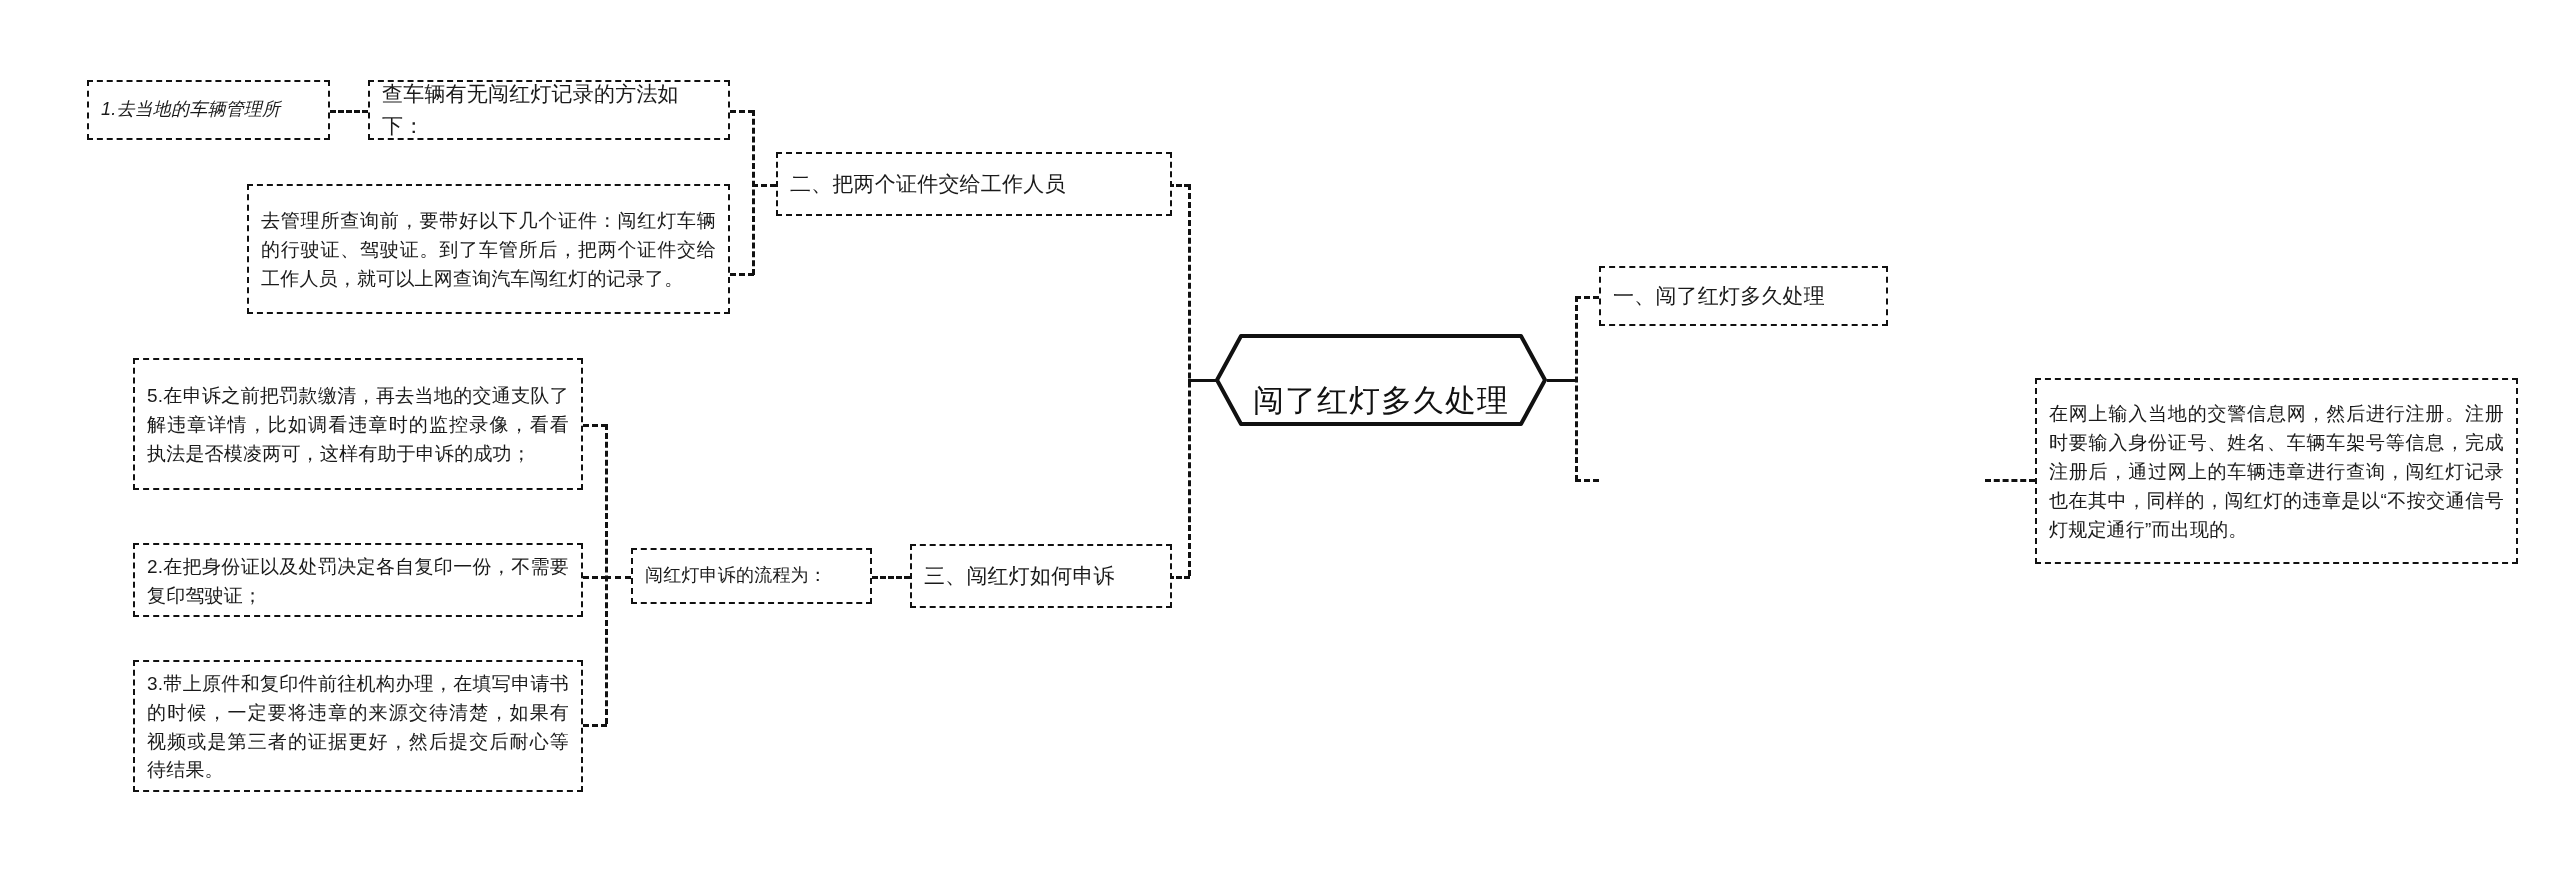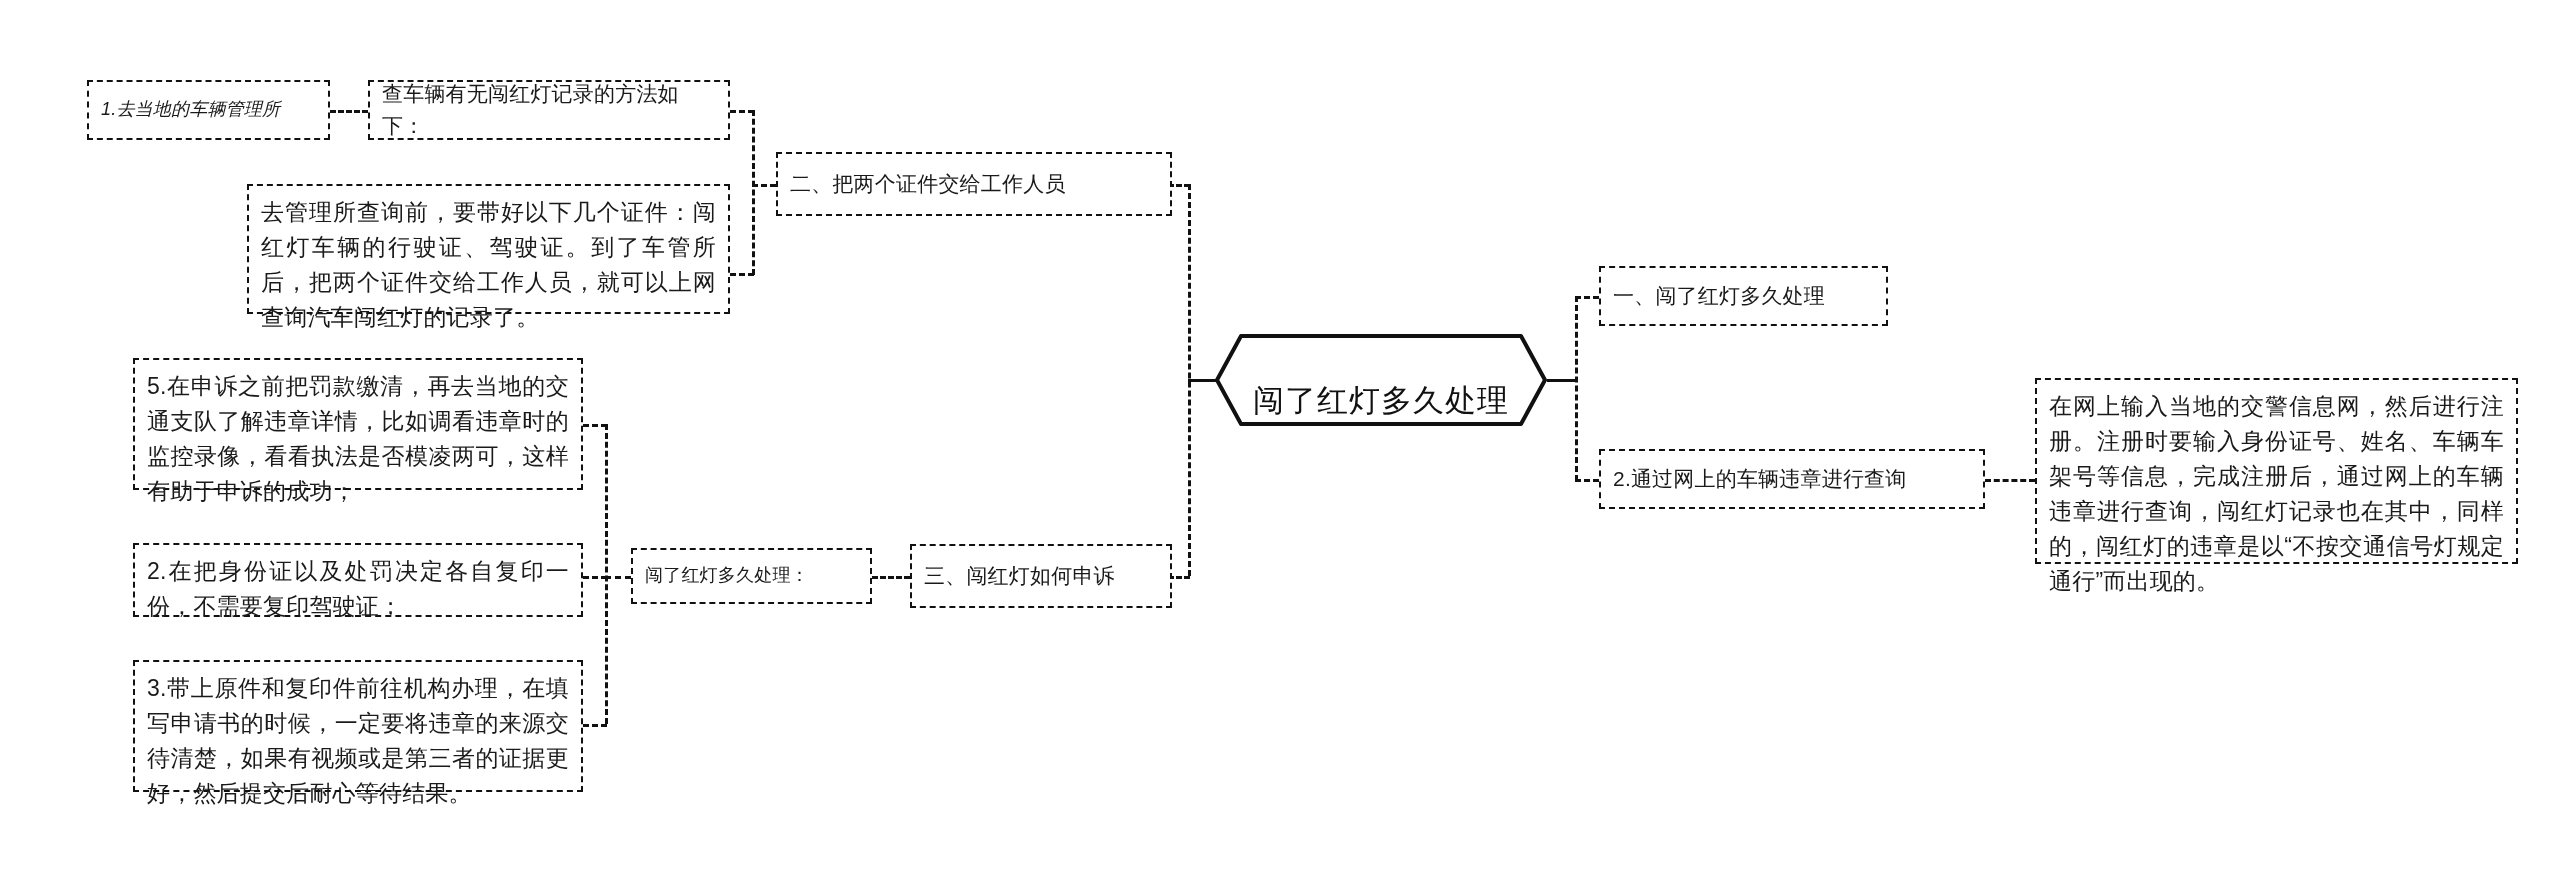--- a/index.html
+++ b/index.html
@@ -25,21 +25,21 @@
     background:#ffffff;
     color:#1a1a1a;
     display:flex;
     align-items:center;
     padding:6px 12px;
     line-height:1.52;
     letter-spacing:0.2px;
   }
   .node .txt{display:block;width:100%;}
   .lvl2{font-size:21px;}
-  .body{font-size:23px; align-items:flex-start; padding-top:9px; text-align:justify;}
+  .body{font-size:19px; align-items:center; padding-top:9px; text-align:justify;}
   .small{font-size:18px;}
 
   
   .root{
     position:absolute;
     left:1215px;
     top:334px;
     width:332px;
     height:92px;
   }
@@ -126,40 +126,37 @@
 
   <div class="node body" style="left:247px; top:184px; width:483px; height:130px;">
     <span class="txt">去管理所查询前，要带好以下几个证件：闯红灯车辆的行驶证、驾驶证。到了车管所后，把两个证件交给工作人员，就可以上网查询汽车闯红灯的记录了。</span>
   </div>
 
   <div class="node lvl2" style="left:910px; top:544px; width:262px; height:64px;">
     <span class="txt">三、闯红灯如何申诉</span>
   </div>
 
   <div class="node small" style="left:631px; top:548px; width:241px; height:56px;">
-    <span class="txt">闯了红灯多久处理：</span>
+    <span class="txt">闯红灯申诉的流程为：</span>
   </div>
 
   <div class="node body" style="left:133px; top:358px; width:450px; height:132px;">
     <span class="txt">5.在申诉之前把罚款缴清，再去当地的交通支队了解违章详情，比如调看违章时的监控录像，看看执法是否模凌两可，这样有助于申诉的成功；</span>
   </div>
 
   <div class="node body" style="left:133px; top:543px; width:450px; height:74px;">
     <span class="txt">2.在把身份证以及处罚决定各自复印一份，不需要复印驾驶证；</span>
   </div>
 
   <div class="node body" style="left:133px; top:660px; width:450px; height:132px;">
     <span class="txt">3.带上原件和复印件前往机构办理，在填写申请书的时候，一定要将违章的来源交待清楚，如果有视频或是第三者的证据更好，然后提交后耐心等待结果。</span>
   </div>
 
   <div class="node lvl2" style="left:1599px; top:266px; width:289px; height:60px;">
     <span class="txt">一、闯了红灯多久处理</span>
   </div>
 
-  <div class="node lvl2" style="left:1599px; top:449px; width:386px; height:60px;">
-    <span class="txt">2.通过网上的车辆违章进行查询</span>
-  </div>
 
   <div class="node body" style="left:2035px; top:378px; width:483px; height:186px;">
     <span class="txt">在网上输入当地的交警信息网，然后进行注册。注册时要输入身份证号、姓名、车辆车架号等信息，完成注册后，通过网上的车辆违章进行查询，闯红灯记录也在其中，同样的，闯红灯的违章是以“不按交通信号灯规定通行”而出现的。</span>
   </div>
 
 </div>
 
 </body></html>

